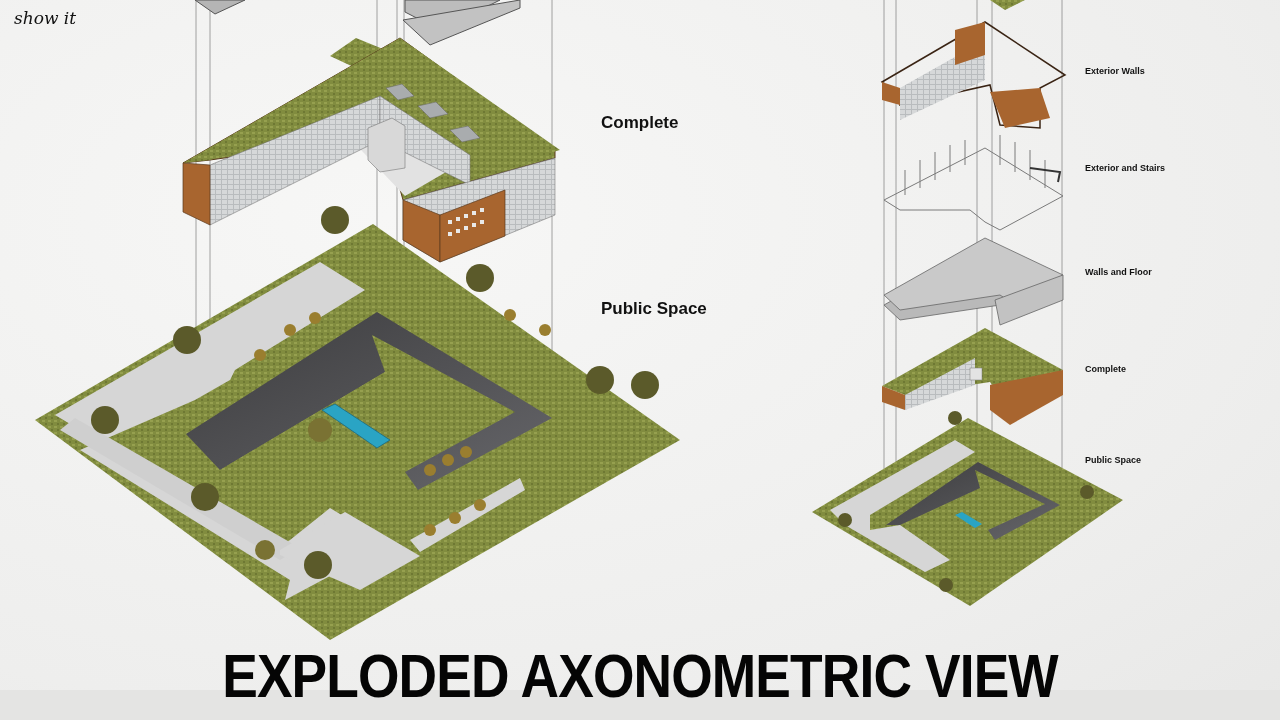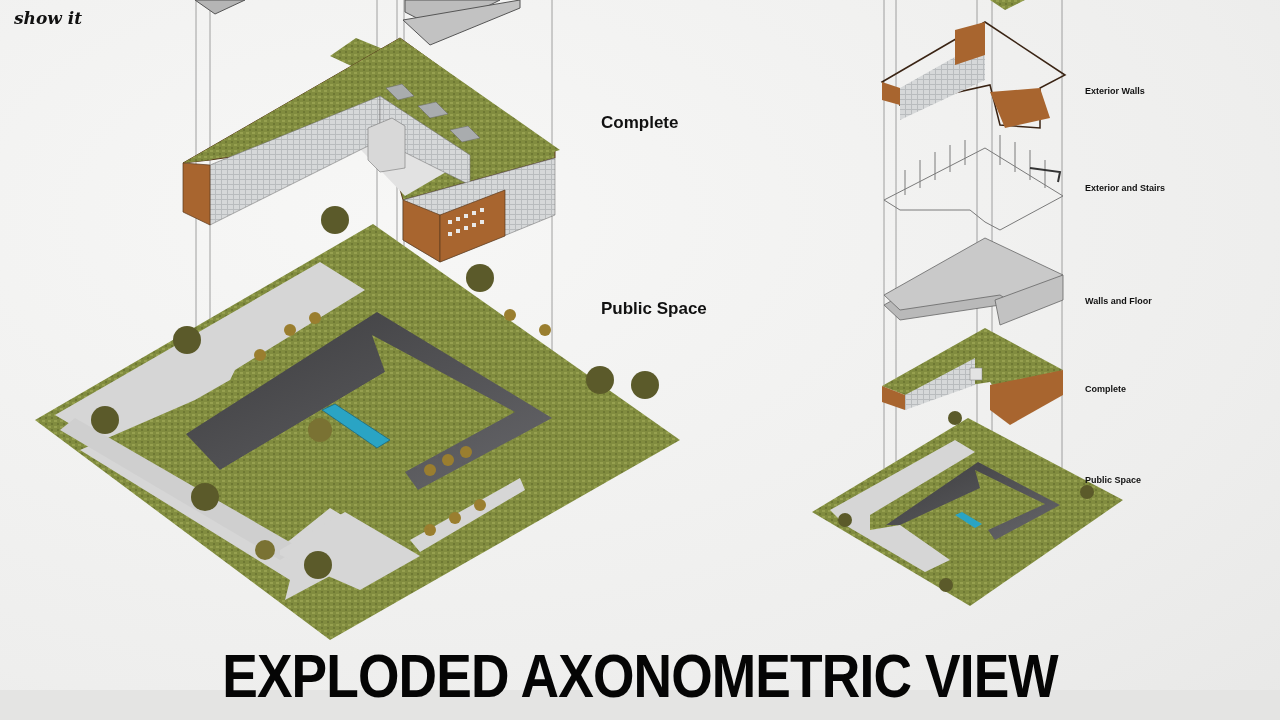--- a/index.html
+++ b/index.html
@@ -1,23 +1,23 @@
 <!DOCTYPE html>
 <html><head>
 <meta charset="utf-8">
 <style>
   html,body{margin:0;padding:0;}
   body{width:1280px;height:720px;overflow:hidden;background:#f1f1f0;position:relative;font-family:"Liberation Sans",sans-serif;}
   .bg{position:absolute;inset:0;background:radial-gradient(ellipse at 30% 30%,#f7f7f6 0%,#eeeeed 70%,#e8e8e7 100%);}
   .logo{position:absolute;left:12px;top:10px;line-height:1;}
-  .logo-top{font-family:"DejaVu Serif",serif;font-style:italic;font-size:17px;color:#111;margin-left:2px;font-weight:bold;}
+  .logo-top{font-family:"DejaVu Serif",serif;font-style:italic;font-size:17px;color:#111;margin-left:2px;}
   .logo-main{font-family:"Liberation Sans",sans-serif;font-weight:bold;font-size:38px;color:#111;letter-spacing:-1px;margin-top:-2px;}
   .label{position:absolute;font-family:"Liberation Sans",sans-serif;font-weight:bold;color:#111;white-space:nowrap;}
   .label.big{font-size:17px;}
-  .label.small{font-size:9px;margin-top:20px;}
+  .label.small{font-size:9px;}
   .title{position:absolute;left:0;right:0;top:640px;text-align:center;font-family:"Liberation Sans",sans-serif;font-weight:bold;font-size:62px;color:#050505;letter-spacing:-1px;transform:scaleX(0.86);transform-origin:center;}
   .title-band{position:absolute;left:0;right:0;top:690px;height:30px;background:#e4e4e3;}
   svg{position:absolute;left:0;top:0;}
 </style>
 </head>
 <body>
 
 <div class="bg"></div>
 
 <svg width="1280" height="720" viewBox="0 0 1280 720">
@@ -186,18 +186,18 @@
 
 <div class="logo">
   <div class="logo-top">show it</div>
 </div>
 
 <div class="label big" style="left:601px;top:113px;">Complete</div>
 <div class="label big" style="left:601px;top:299px;">Public Space</div>
 
 <div class="label small" style="left:1085px;top:66px;">Exterior Walls</div>
 <div class="label small" style="left:1085px;top:163px;">Exterior and Stairs</div>
-<div class="label small" style="left:1085px;top:276px;">Walls and Floor</div>
+<div class="label small" style="left:1085px;top:267px;">Walls and Floor</div>
 <div class="label small" style="left:1085px;top:364px;">Complete</div>
 <div class="label small" style="left:1085px;top:455px;">Public Space</div>
 
 <div class="title-band"></div>
 <div class="title">EXPLODED AXONOMETRIC VIEW</div>
 
 </body></html>

